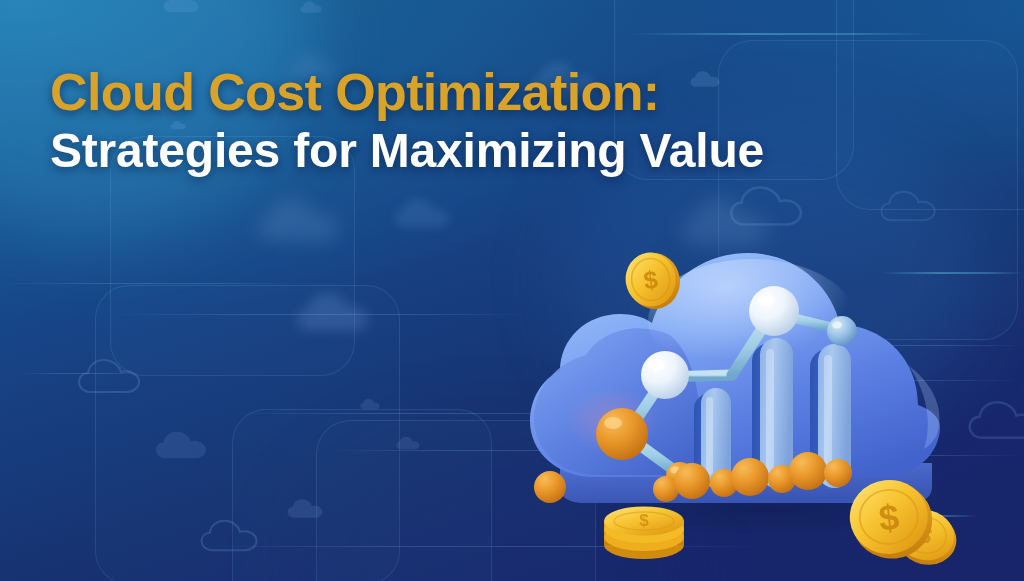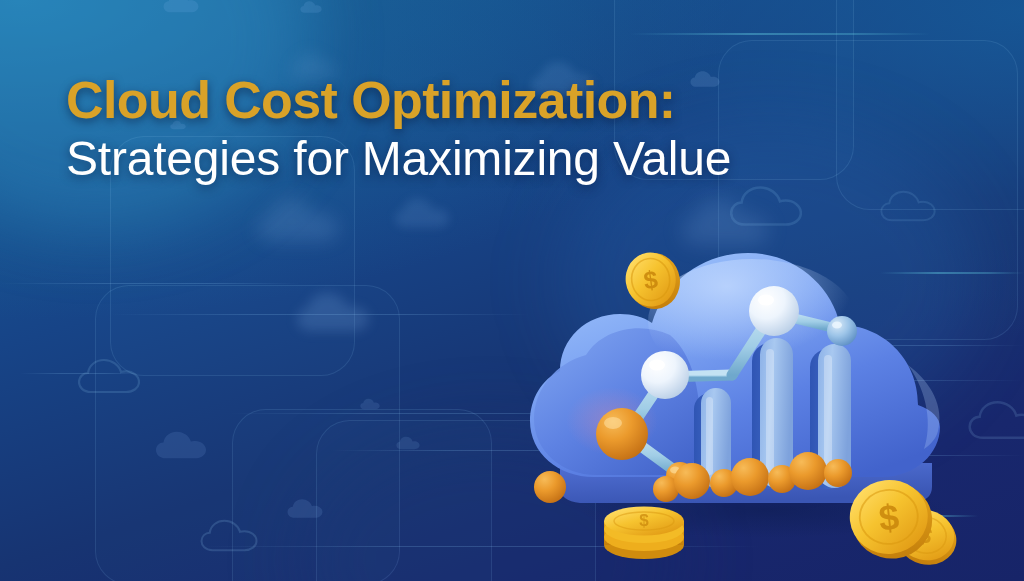--- a/index.html
+++ b/index.html
@@ -47,36 +47,35 @@
   .glow{
     position:absolute;
     border-radius:50%;
     filter:blur(34px);
   }
 
   
   .headline{
     position:absolute;
     left:50px;
-    top:72px;
+    top:64px;
     z-index:6;
-    margin-left:16px;
   }
   .title-main{
     font-size:52px;
     font-weight:700;
     letter-spacing:-0.6px;
     color:#d9a228;
     line-height:1.08;
     text-shadow:0 3px 10px rgba(6,20,55,.55);
     white-space:nowrap;
   }
   .title-sub{
     font-size:48px;
-    font-weight:400;
+    font-weight:700;
     letter-spacing:-0.2px;
     color:#ffffff;
     line-height:1.28;
     text-shadow:0 3px 10px rgba(6,20,55,.5);
     white-space:nowrap;
   }
 
   
   .illustration{
     position:absolute;

